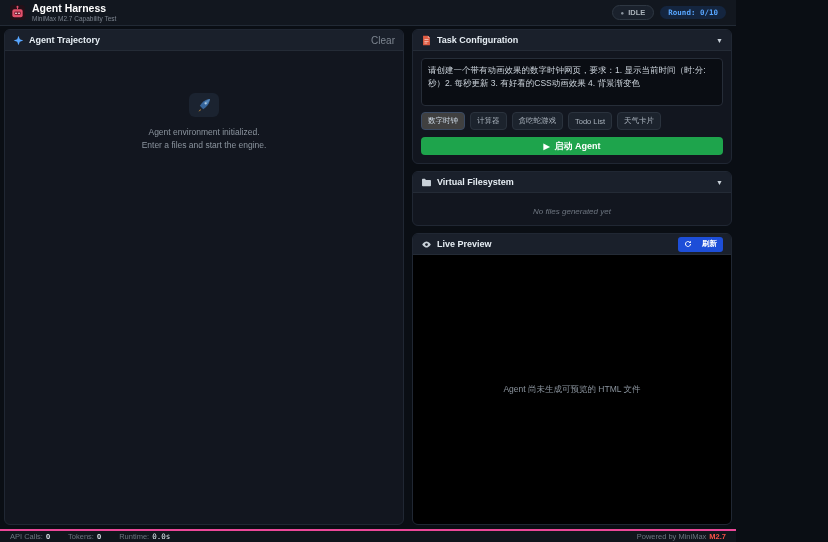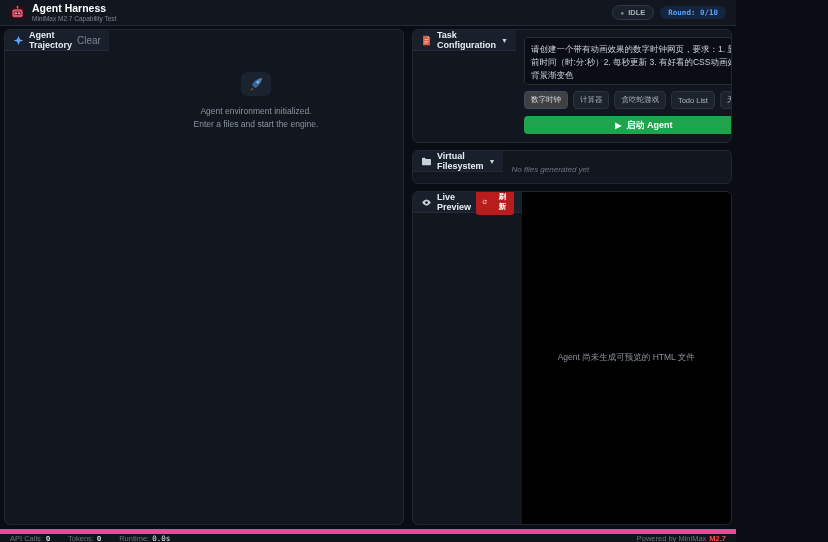--- a/index.html
+++ b/index.html
@@ -36,21 +36,21 @@
     font-family:"DejaVu Sans Mono", monospace;
   }
 
   
   .main { flex:1; display:flex; gap:8px; padding:3px 4px 4px 4px; min-height:0; }
 
   .panel {
     background:#12161f;
     border:1px solid #202733;
     border-radius:6px;
-    display:flex; flex-direction:row;
+    display:flex; flex-direction:column;
     overflow:hidden;
   }
   .panel-header {
     height:21px; flex:0 0 21px;
     background:#1a202b;
     border-bottom:1px solid #242b36;
     display:flex; align-items:center; gap:5px;
     padding:0 8px;
     font-size:9px; font-weight:bold; color:#e6edf3;
   }
@@ -102,33 +102,33 @@
   .start-btn .play { font-size:8px; }
 
   
   .fs-body { padding:7px 8px; text-align:center; }
   .fs-empty { font-size:8px; color:#6e7681; font-style:italic; }
 
   
   .preview { flex:1; min-height:0; }
   .refresh-btn {
     margin-left:auto; display:flex; align-items:center; gap:10px;
-    background:#b91c1c; border:none; border-radius:3px;
+    background:#1d4ed8; border:none; border-radius:3px;
     color:#ffffff; font-size:7.5px; font-weight:bold;
     padding:2.5px 6px; cursor:pointer;
     font-family:"Liberation Sans", sans-serif;
   }
   .refresh-btn svg { width:8px; height:8px; }
   .preview-body { flex:1; background:#000000; display:flex; align-items:center; justify-content:center; }
   .preview-empty { font-size:8.5px; color:#8b949e; }
 
   
   .footer {
     height:13px; flex:0 0 13px;
-    background:#10151c; border-top:5px solid #ec4899;
+    background:#10151c; border-top:2px solid #ec4899;
     display:flex; align-items:center; gap:18px;
     padding:0 10px; font-size:7.5px; color:#6e7681;
   }
   .stat { display:flex; gap:3px; align-items:center; }
   .stat b { color:#e6edf3; }
   .stat .mono { font-family:"DejaVu Sans Mono", monospace; font-weight:normal; color:#e6edf3; }
   .powered { margin-left:auto; display:flex; gap:3px; align-items:center; }
   .powered .model { color:#f85149; font-weight:bold; }
 </style>
 </head>

